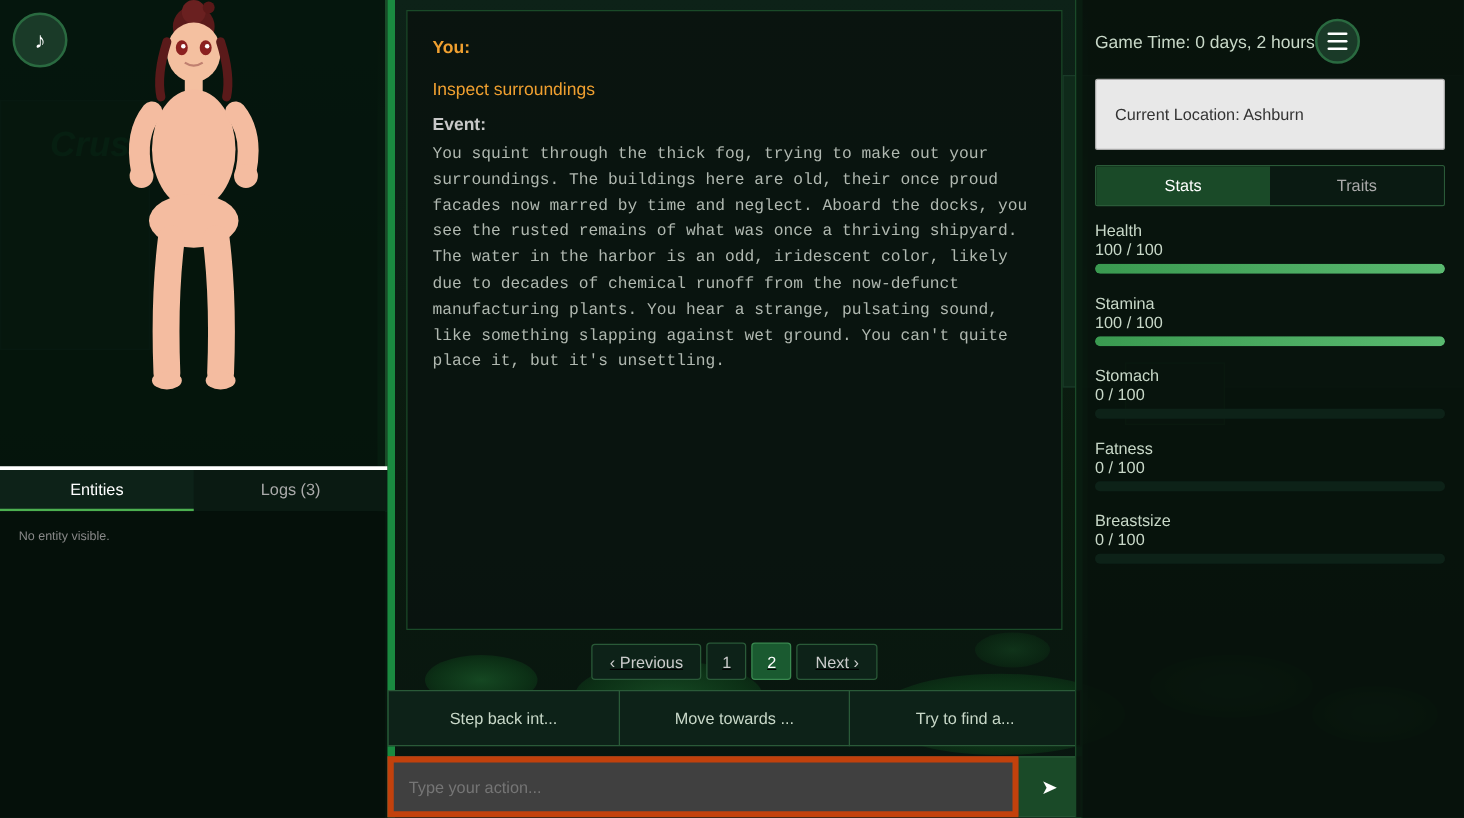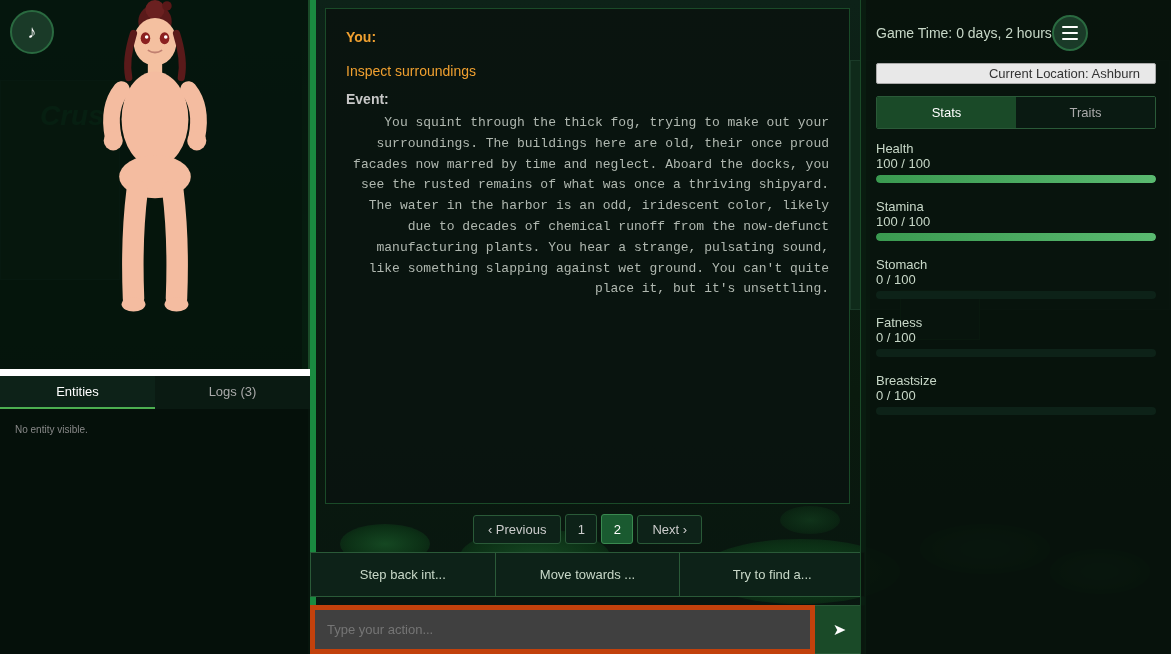--- a/index.html
+++ b/index.html
@@ -76,21 +76,21 @@
     }
 
     
     .entity-tabs {
       position: absolute;
       bottom: 245px;
       left: 0;
       width: 310px;
       display: flex;
       background: #0a1a12;
-      border-top: 7px solid #ffffff;
+      border-top: 3px solid #ffffff;
     }
 
     .entity-tab {
       flex: 1;
       padding: 8px 6px;
       text-align: center;
       font-size: 13px;
       cursor: pointer;
       color: #aaa;
       border-bottom: 2px solid transparent;
@@ -166,30 +166,30 @@
       font-weight: bold;
       font-size: 14px;
       margin-bottom: 6px;
     }
 
     .story-text {
       color: #b0b8b0;
       font-size: 13px;
       line-height: 1.6;
       font-family: 'Courier New', monospace;
-      text-align: right;
     }
 
     
     .pagination {
       display: flex;
       align-items: center;
       justify-content: center;
       gap: 4px;
       padding: 10px 0 8px;
+      text-decoration: underline;
     }
 
     .page-btn {
       padding: 6px 14px;
       background: #0d2218;
       border: 1px solid #2a5a38;
       color: #ccc;
       cursor: pointer;
       font-size: 13px;
       border-radius: 3px;
@@ -303,26 +303,26 @@
 
     .menu-line {
       width: 16px;
       height: 2px;
       background: #fff;
       border-radius: 1px;
     }
 
     .location-btn {
       width: 100%;
-      padding: 2px 15px;
+      padding: 20px 15px;
       background: #e8e8e8;
       border: 1px solid #aaa;
       color: #333;
       font-size: 13px;
-      text-align: right;
+      text-align: left;
       cursor: pointer;
       margin-bottom: 12px;
       border-radius: 2px;
     }
 
     
     .stat-tabs {
       display: flex;
       margin-bottom: 12px;
       border: 1px solid #2a5a38;

